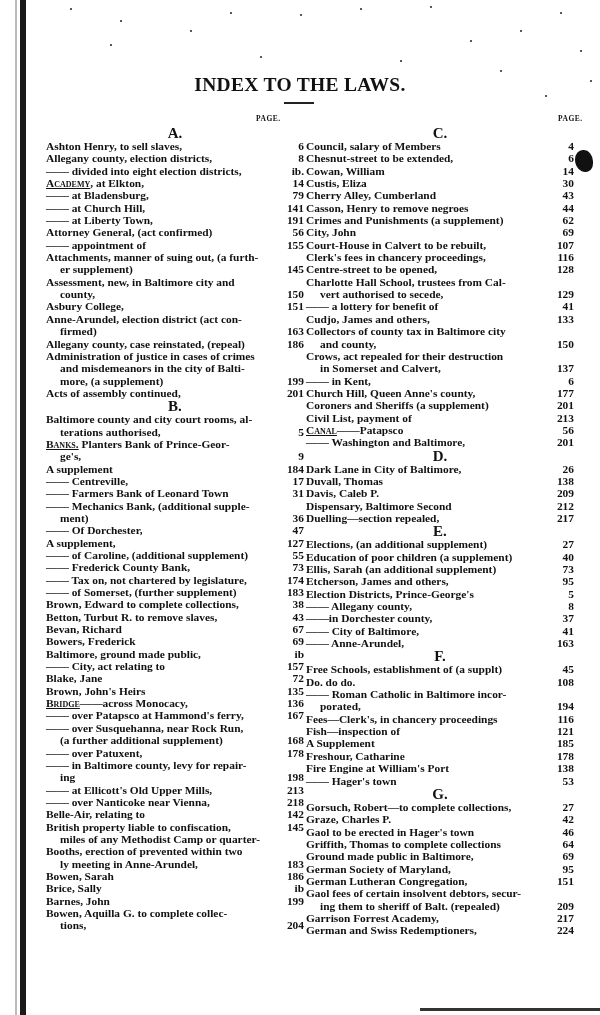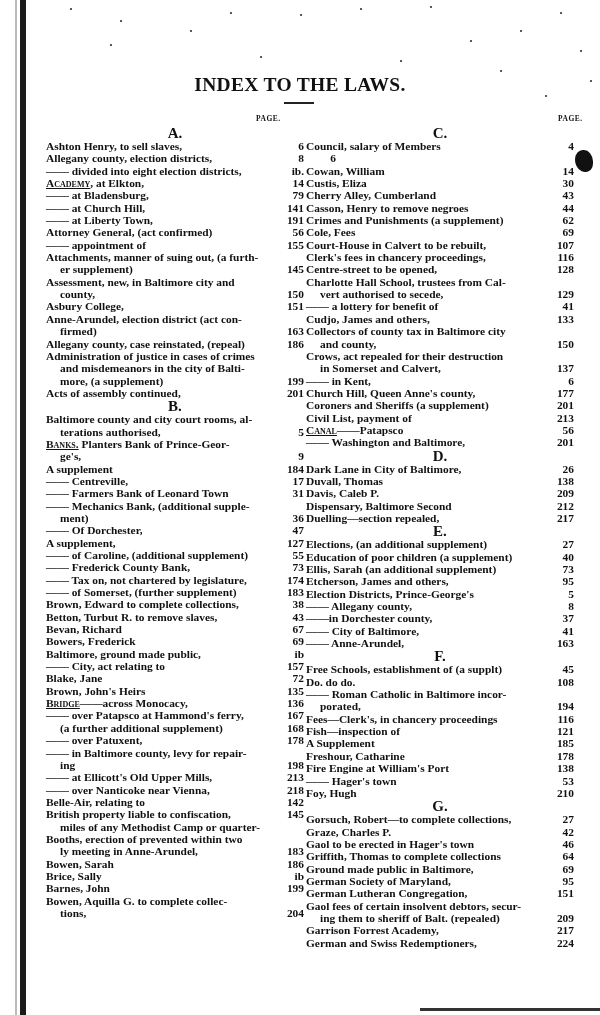--- a/index.html
+++ b/index.html
@@ -232,20 +232,24 @@
     </div>
     <div class="entry">
       <span class="text"><span class="sc">Bridge</span>——across Monocacy,</span>
       <span class="page">136</span>
     </div>
     <div class="entry">
       <span class="text">—— over Patapsco at Hammond's ferry,</span>
       <span class="page">167</span>
     </div>
     <div class="entry">
+      <span class="text">—— over Susquehanna, near Rock Run,</span>
+      <span class="page"></span>
+    </div>
+    <div class="entry">
       <span class="text cont">(a further additional supplement)</span>
       <span class="page">168</span>
     </div>
     <div class="entry">
       <span class="text">—— over Patuxent,</span>
       <span class="page">178</span>
     </div>
     <div class="entry">
       <span class="text">—— in Baltimore county, levy for repair-</span>
       <span class="page"></span>
@@ -303,20 +307,21 @@
       <span class="page">204</span>
     </div>
   </div>
 <div class="col right" id="col-right">
     <div class="letter">C.</div>
     <div class="entry">
       <span class="text">Council, salary of Members</span>
       <span class="page">4</span>
     </div>
     <div class="entry">
+      <span class="text">Chesnut-street to be extended,</span>
       <span class="page">6</span>
     </div>
     <div class="entry">
       <span class="text">Cowan, William</span>
       <span class="page">14</span>
     </div>
     <div class="entry">
       <span class="text">Custis, Eliza</span>
       <span class="page">30</span>
     </div>
@@ -326,21 +331,21 @@
     </div>
     <div class="entry">
       <span class="text">Casson, Henry to remove negroes</span>
       <span class="page">44</span>
     </div>
     <div class="entry">
       <span class="text">Crimes and Punishments (a supplement)</span>
       <span class="page">62</span>
     </div>
     <div class="entry">
-      <span class="text">Cole, Fees</span>
+      <span class="text">City, John</span>
       <span class="page">69</span>
     </div>
     <div class="entry">
       <span class="text">Court-House in Calvert to be rebuilt,</span>
       <span class="page">107</span>
     </div>
     <div class="entry">
       <span class="text">Clerk's fees in chancery proceedings,</span>
       <span class="page">116</span>
     </div>
@@ -495,24 +500,20 @@
       <span class="text">Freshour, Catharine</span>
       <span class="page">178</span>
     </div>
     <div class="entry">
       <span class="text">Fire Engine at William's Port</span>
       <span class="page">138</span>
     </div>
     <div class="entry">
       <span class="text">—— Hager's town</span>
       <span class="page">53</span>
-    </div>
-    <div class="entry">
-      <span class="text">Foy, Hugh</span>
-      <span class="page">210</span>
     </div>
     <div class="letter">G.</div>
     <div class="entry">
       <span class="text">Gorsuch, Robert—to complete collections,</span>
       <span class="page">27</span>
     </div>
     <div class="entry">
       <span class="text">Graze, Charles P.</span>
       <span class="page">42</span>
     </div>

